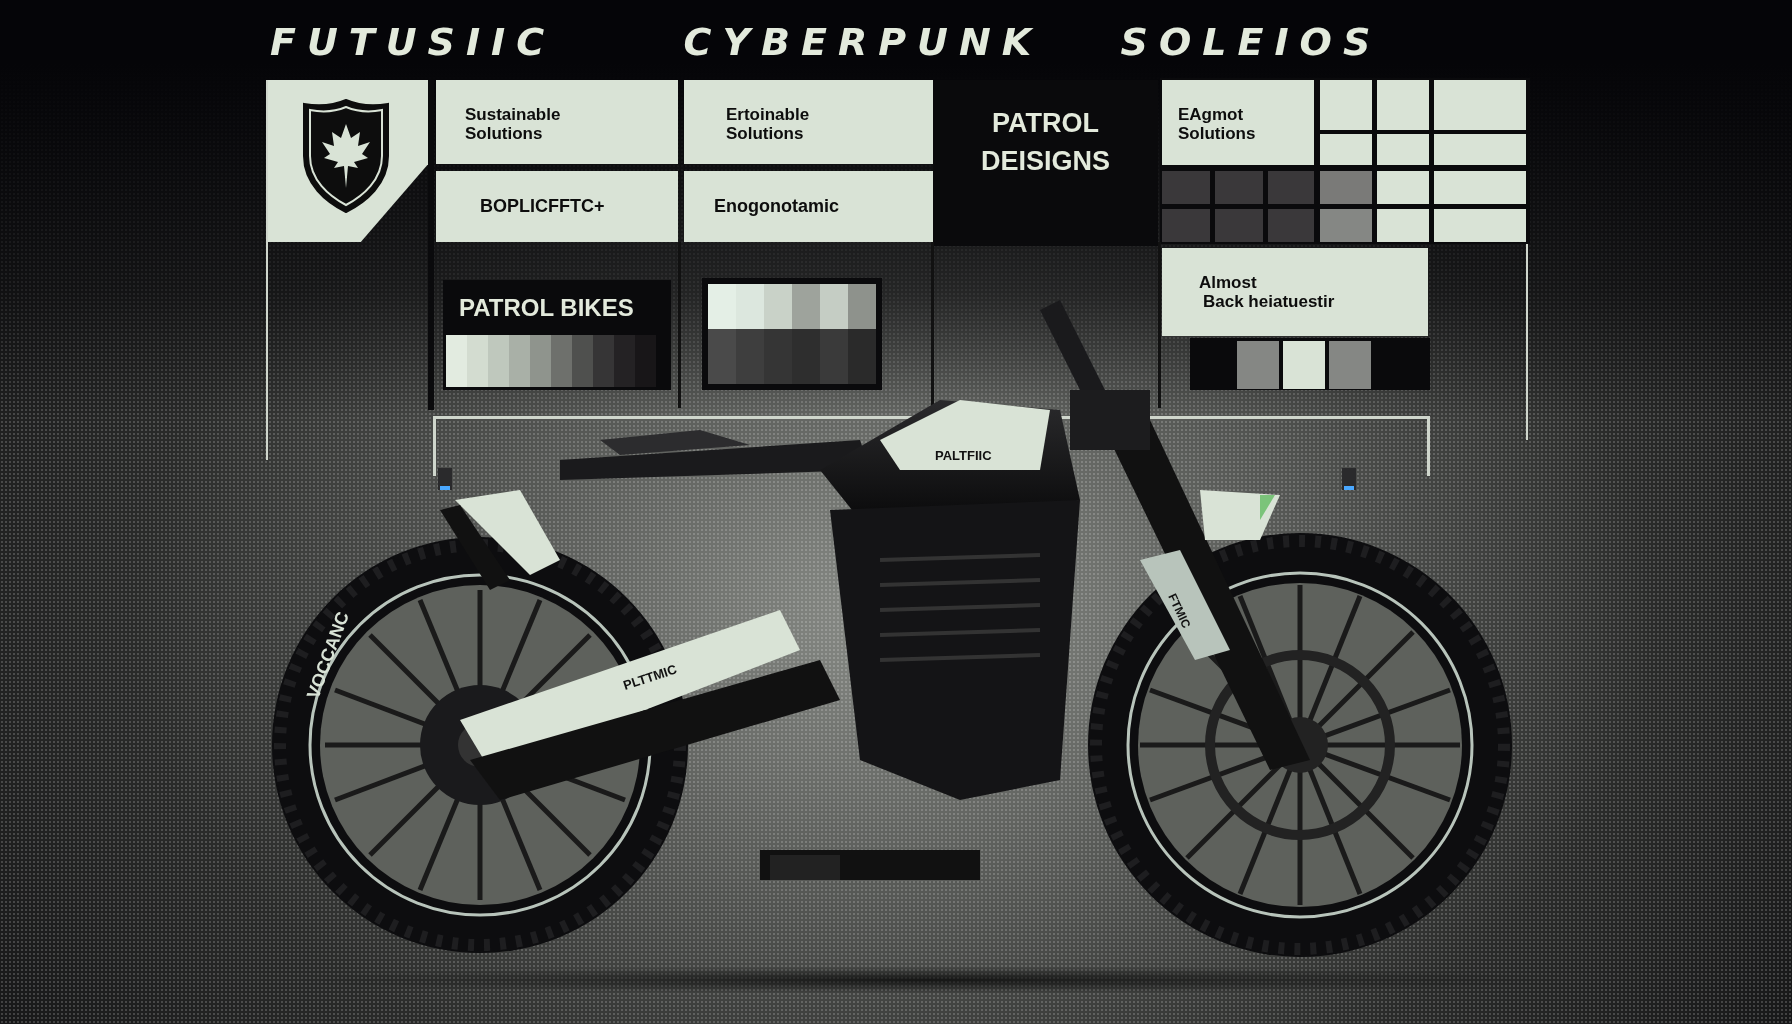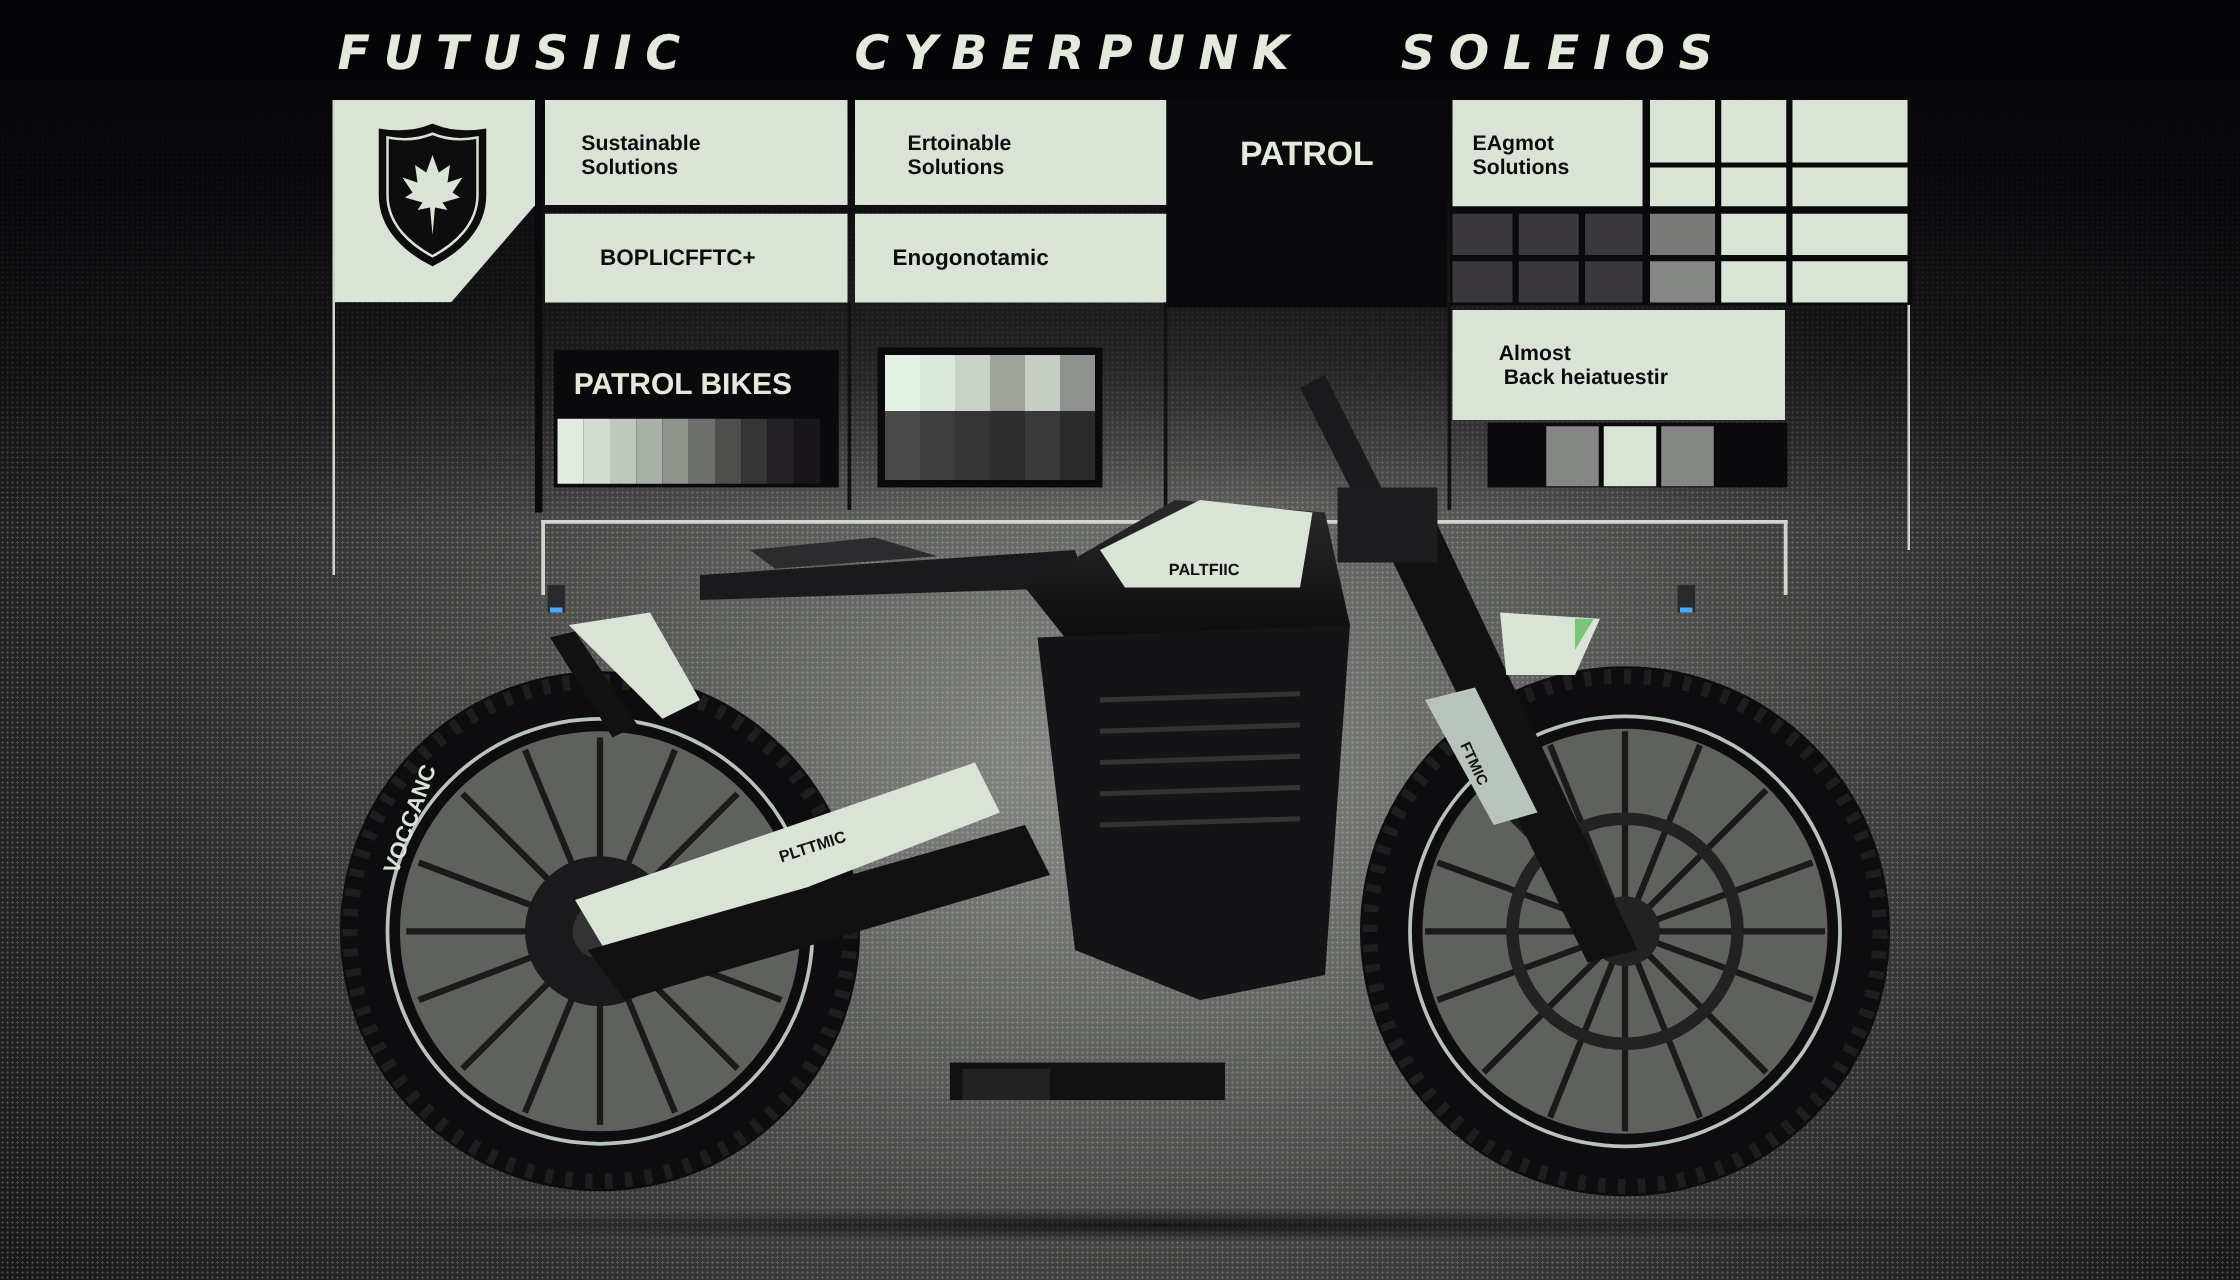--- a/index.html
+++ b/index.html
@@ -69,20 +69,21 @@
 <div class="panel" style="left:436px;top:171px;width:242px;height:71px;text-decoration:underline;">
   <div class="t" style="position:absolute;left:44px;top:26px;font-size:18px;">BOPLICFFTC+</div>
 </div>
 <div class="panel" style="left:684px;top:171px;width:289px;height:71px;padding-left:36px;">
   <div class="t" style="position:absolute;left:30px;top:26px;font-size:18px;">Enogonotamic</div>
 </div>
 
 <div class="dark" style="left:933px;top:80px;width:225px;height:166px;">
   <div style="position:absolute;left:0;right:0;top:24px;text-align:center;color:#e3eadc;font-weight:bold;font-size:27px;line-height:38px;">
     <div>PATROL</div>
+    <div>DEISIGNS</div>
   </div>
 </div>
 
 <div class="dark" style="left:1160px;top:78px;width:370px;height:166px;"></div>
 <div class="panel" style="left:1162px;top:80px;width:152px;height:85px;">
   <div class="t" style="position:absolute;left:16px;top:25px;font-size:17px;">
     <div>EAgmot</div>
     <div>Solutions</div>
   </div>
 </div>

